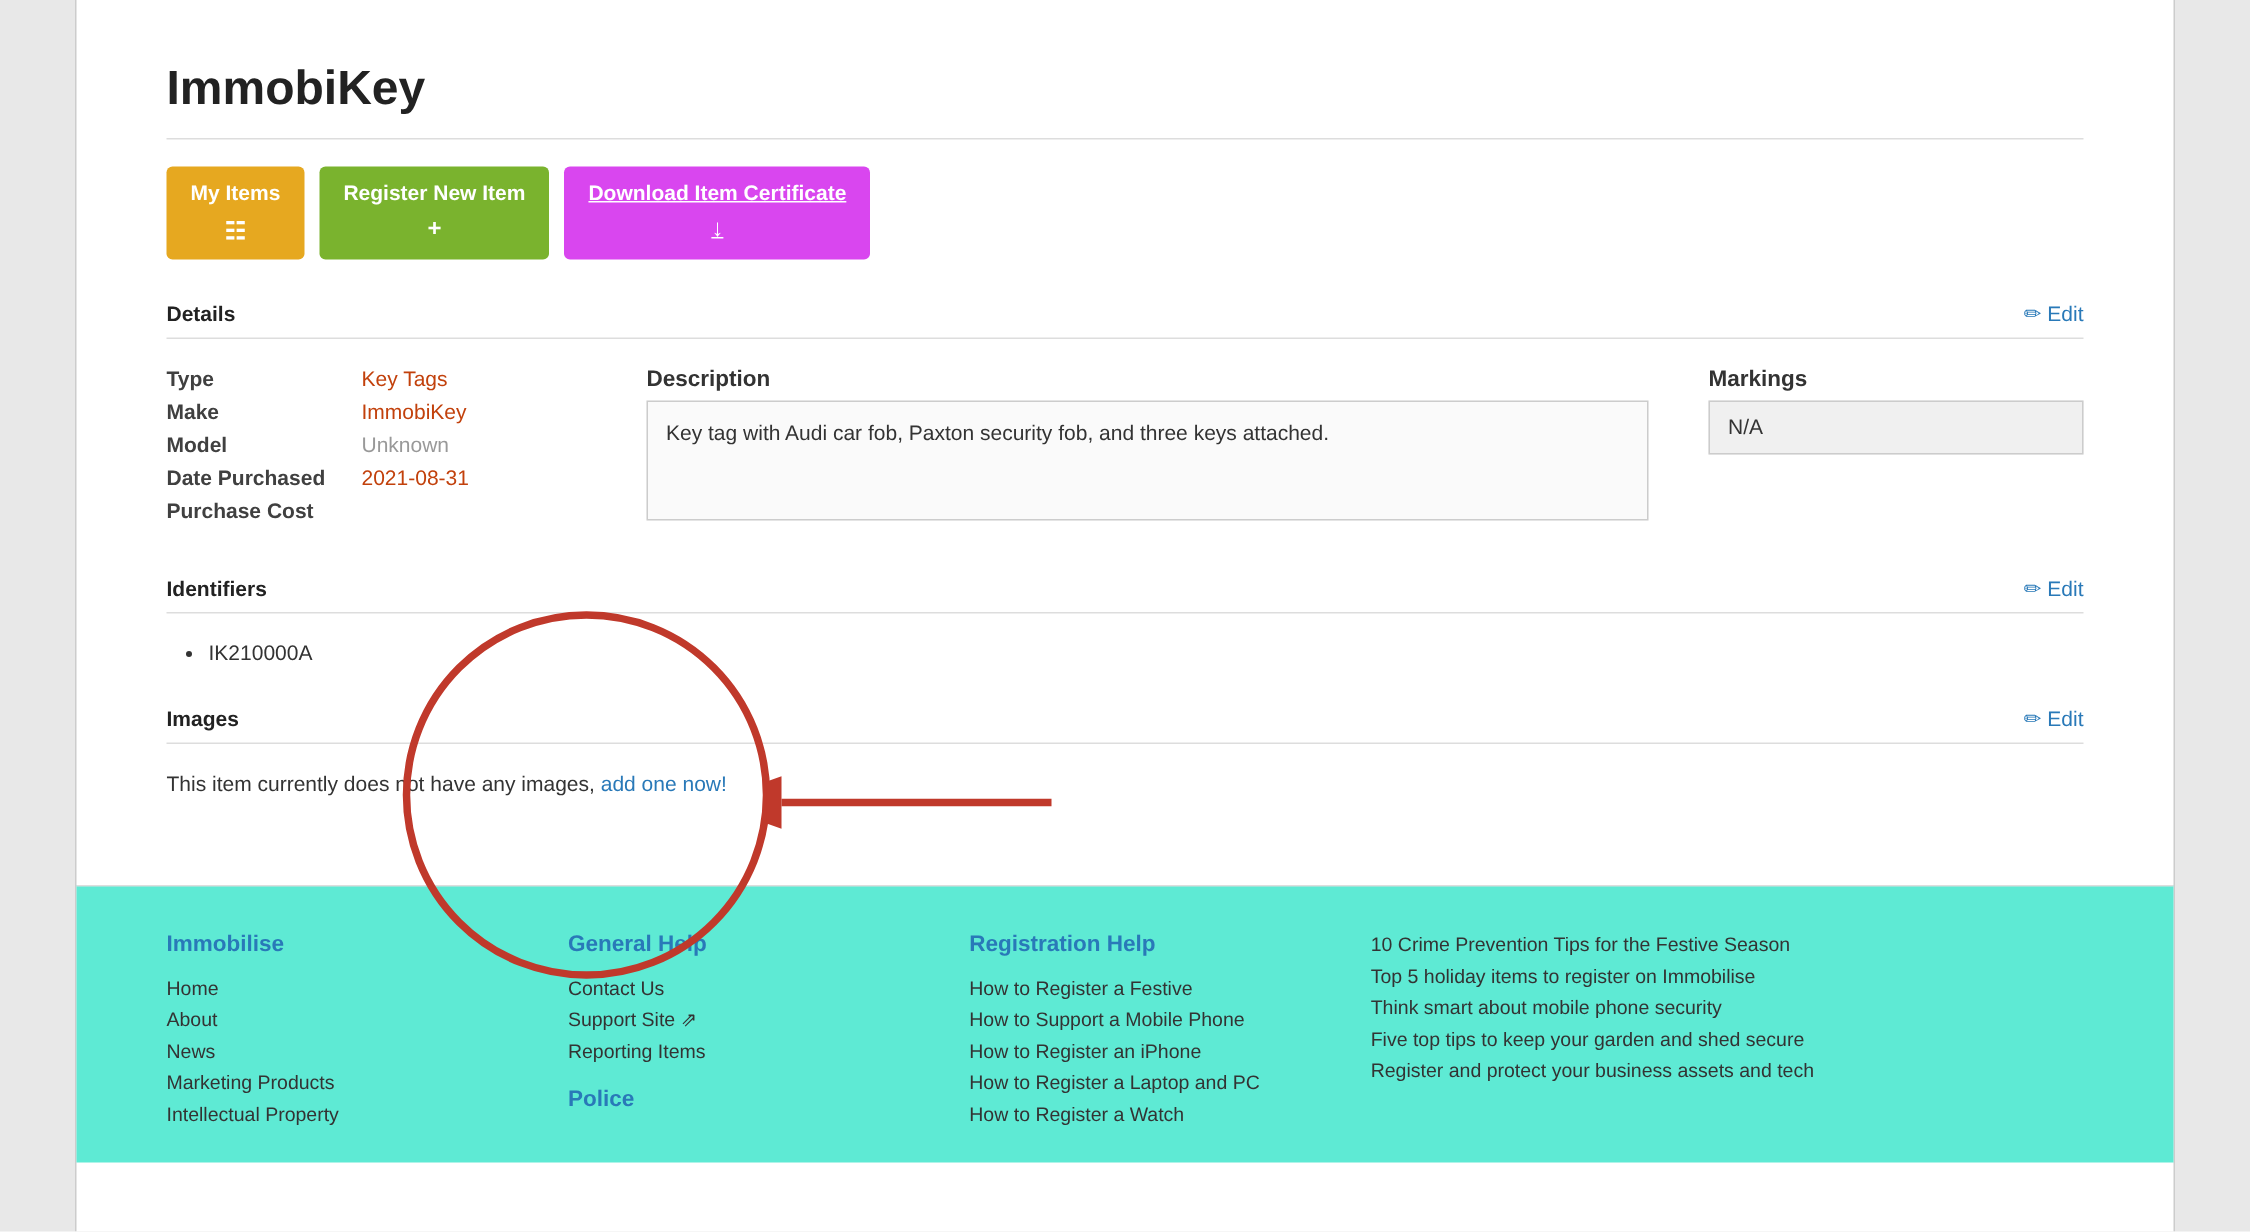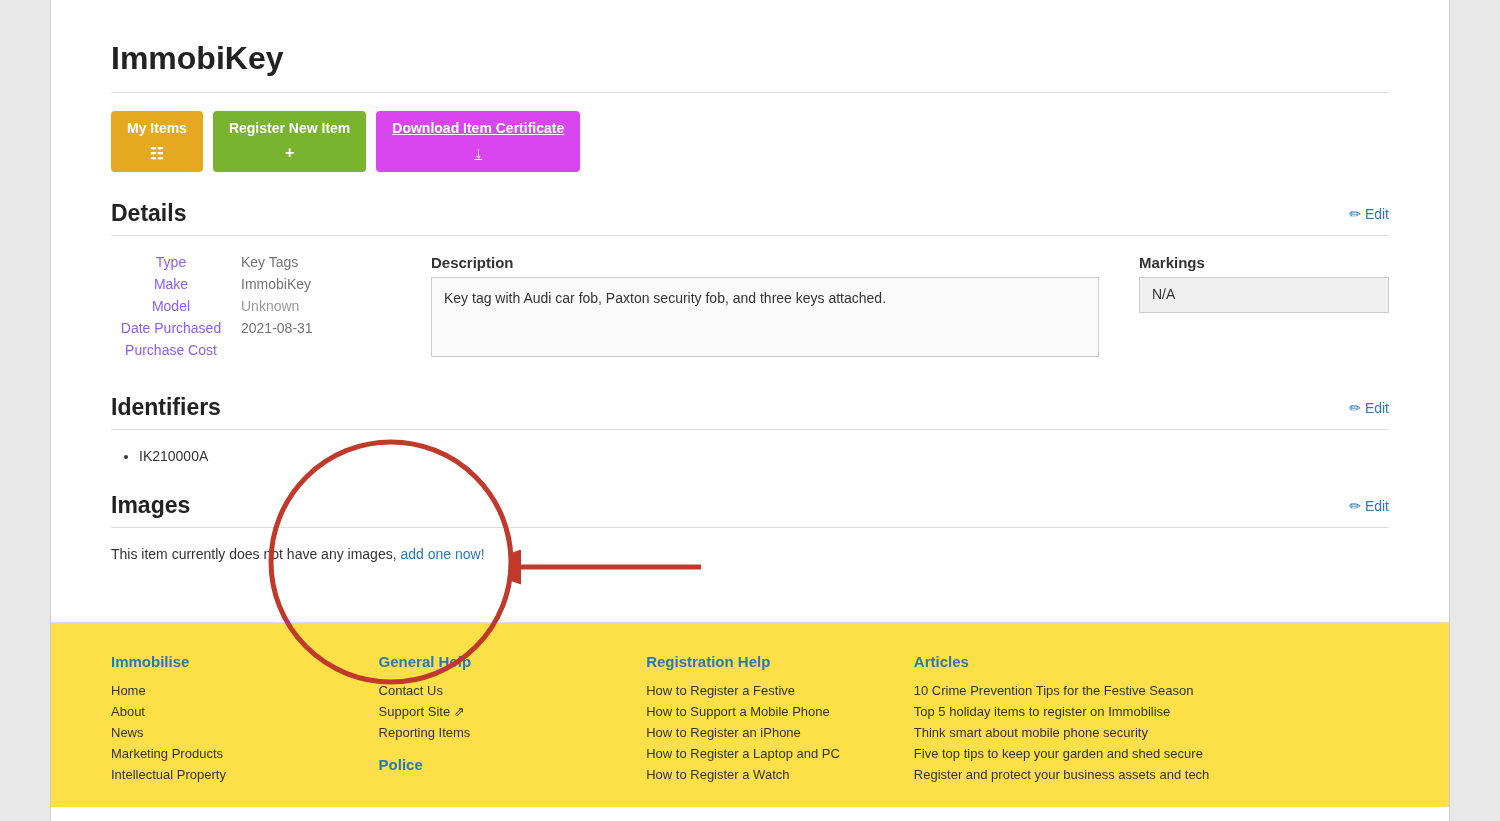--- a/index.html
+++ b/index.html
@@ -59,21 +59,21 @@
 
     .section-header {
       display: flex;
       align-items: center;
       justify-content: space-between;
       border-bottom: 1px solid #ddd;
       padding-bottom: 8px;
       margin-bottom: 18px;
     }
     .section-title {
-      font-size: 23px;
+      font-size: 14px;
       font-weight: bold;
       color: #222;
     }
     .edit-link {
       color: #2979b8;
       text-decoration: none;
       font-size: 14px;
       display: flex;
       align-items: center;
       gap: 4px;
@@ -88,27 +88,27 @@
     }
     .details-left {
       min-width: 280px;
     }
     .detail-row {
       display: flex;
       gap: 10px;
       margin-bottom: 6px;
     }
     .detail-label {
-      font-weight: normal;
-      text-align: center;
+      font-weight: bold;
+      text-align: left;
       min-width: 120px;
-      color: #8b5cf6;
+      color: #404040;
     }
     .detail-value {
-      color: #737373;
+      color: #c2410c;
     }
     .detail-value.muted { color: #999; }
 
     .details-middle {
       flex: 1;
     }
     .field-label {
       font-size: 15px;
       font-weight: bold;
       margin-bottom: 6px;
@@ -166,21 +166,21 @@
     }
 
     
     .annotation-container {
       position: relative;
       height: 0;
     }
 
     
     .footer {
-      background: #fde047;
+      background: #5eead4;
       border-top: 1px solid #ddd;
       padding: 30px 60px 20px 60px;
     }
     .footer-grid {
       display: grid;
       grid-template-columns: 1fr 1fr 1fr 2fr;
       gap: 30px;
     }
     .footer-col-title {
       font-size: 15px;
@@ -351,21 +351,20 @@
         <ul>
           <li><a>How to Register a Festive</a></li>
           <li><a>How to Support a Mobile Phone</a></li>
           <li><a>How to Register an iPhone</a></li>
           <li><a>How to Register a Laptop and PC</a></li>
           <li><a>How to Register a Watch</a></li>
         </ul>
       </div>
 
       <div class="footer-col">
-        <div class="footer-col-title">Articles</div>
         <ul>
           <li><a>10 Crime Prevention Tips for the Festive Season</a></li>
           <li><a>Top 5 holiday items to register on Immobilise</a></li>
           <li><a>Think smart about mobile phone security</a></li>
           <li><a>Five top tips to keep your garden and shed secure</a></li>
           <li><a>Register and protect your business assets and tech</a></li>
         </ul>
       </div>
     </div>
   </div>

